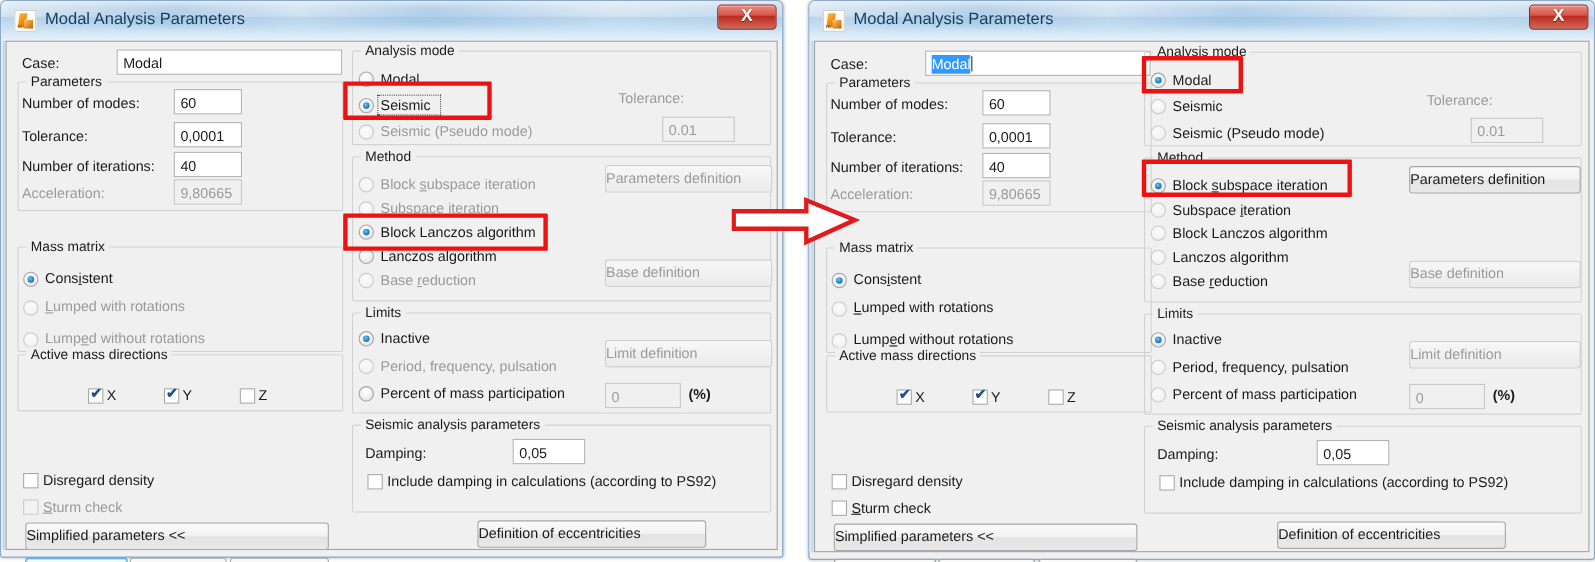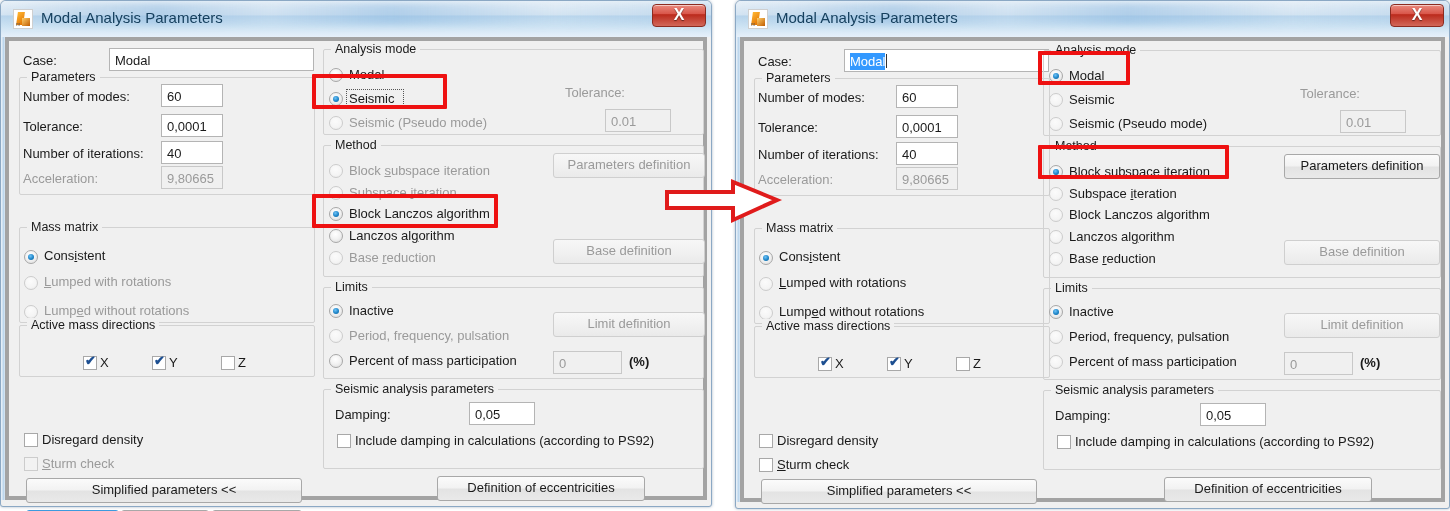--- a/index.html
+++ b/index.html
@@ -59,21 +59,21 @@
     cursor: pointer;
   }
   .tb-close .x {
     position:absolute; left:0; right:0; top:1px; text-align:center;
     font-size:16px; font-weight:bold; color:#fff;
     text-shadow: 0 1px 1px rgba(0,0,0,.5);
   }
   .client {
     position: absolute; left: 4px; right: 4px; top: 36px; bottom: 6px;
     background: #f0f0f0;
-    border: 4px solid #a3a3a3;
+    border: 1px solid #a3a3a3;
   }
   .scrollstrip {
     position:absolute; left:0; top:36px; bottom:6px; width:5px;
     background: linear-gradient(to right,#eef4fa,#bcd6ec,#eef4fa);
   }
 
   
   .lbl { position:absolute; font-size:13px; color:#1a1a1a; white-space:nowrap; }
   .lbl.dis { color:#9a9a9a; }
   .u { text-decoration: underline; }
@@ -118,21 +118,21 @@
   .chk.dis { background:#f2f2f2; border-color:#cccccc; }
   .chk.on::after {
     content:'✔'; position:absolute; left:1px; top:-4px;
     font-size:13px; color:#1d4f91; font-weight:bold;
   }
 
   .btn {
     position:absolute; height:24px;
     border:1px solid #a8a8a8; border-radius:3px;
     background: linear-gradient(to bottom,#fbfbfb 0%,#f2f2f2 48%,#e3e3e3 52%,#e9e9e9 100%);
-    font-size:13px; color:#1a1a1a; text-align:center; line-height:22px;
+    font-size:13px; color:#1a1a1a; text-align:left; line-height:22px;
     cursor:pointer; white-space:nowrap; overflow:hidden;
   }
   .btn.dis { color:#9a9a9a; border-color:#cfcfcf;
     background: linear-gradient(to bottom,#f7f7f7 0%,#f1f1f1 50%,#eaeaea 100%); }
   .btn.focus {
     border:1px solid #3c9ade; box-shadow: inset 0 0 0 1px #bfe0f5;
     background: linear-gradient(to bottom,#f2fafe 0%,#ddeffb 48%,#cbe7f9 52%,#e4f3fc 100%);
   }
 
   .focusring { position:absolute; border:1px dotted #555; }

